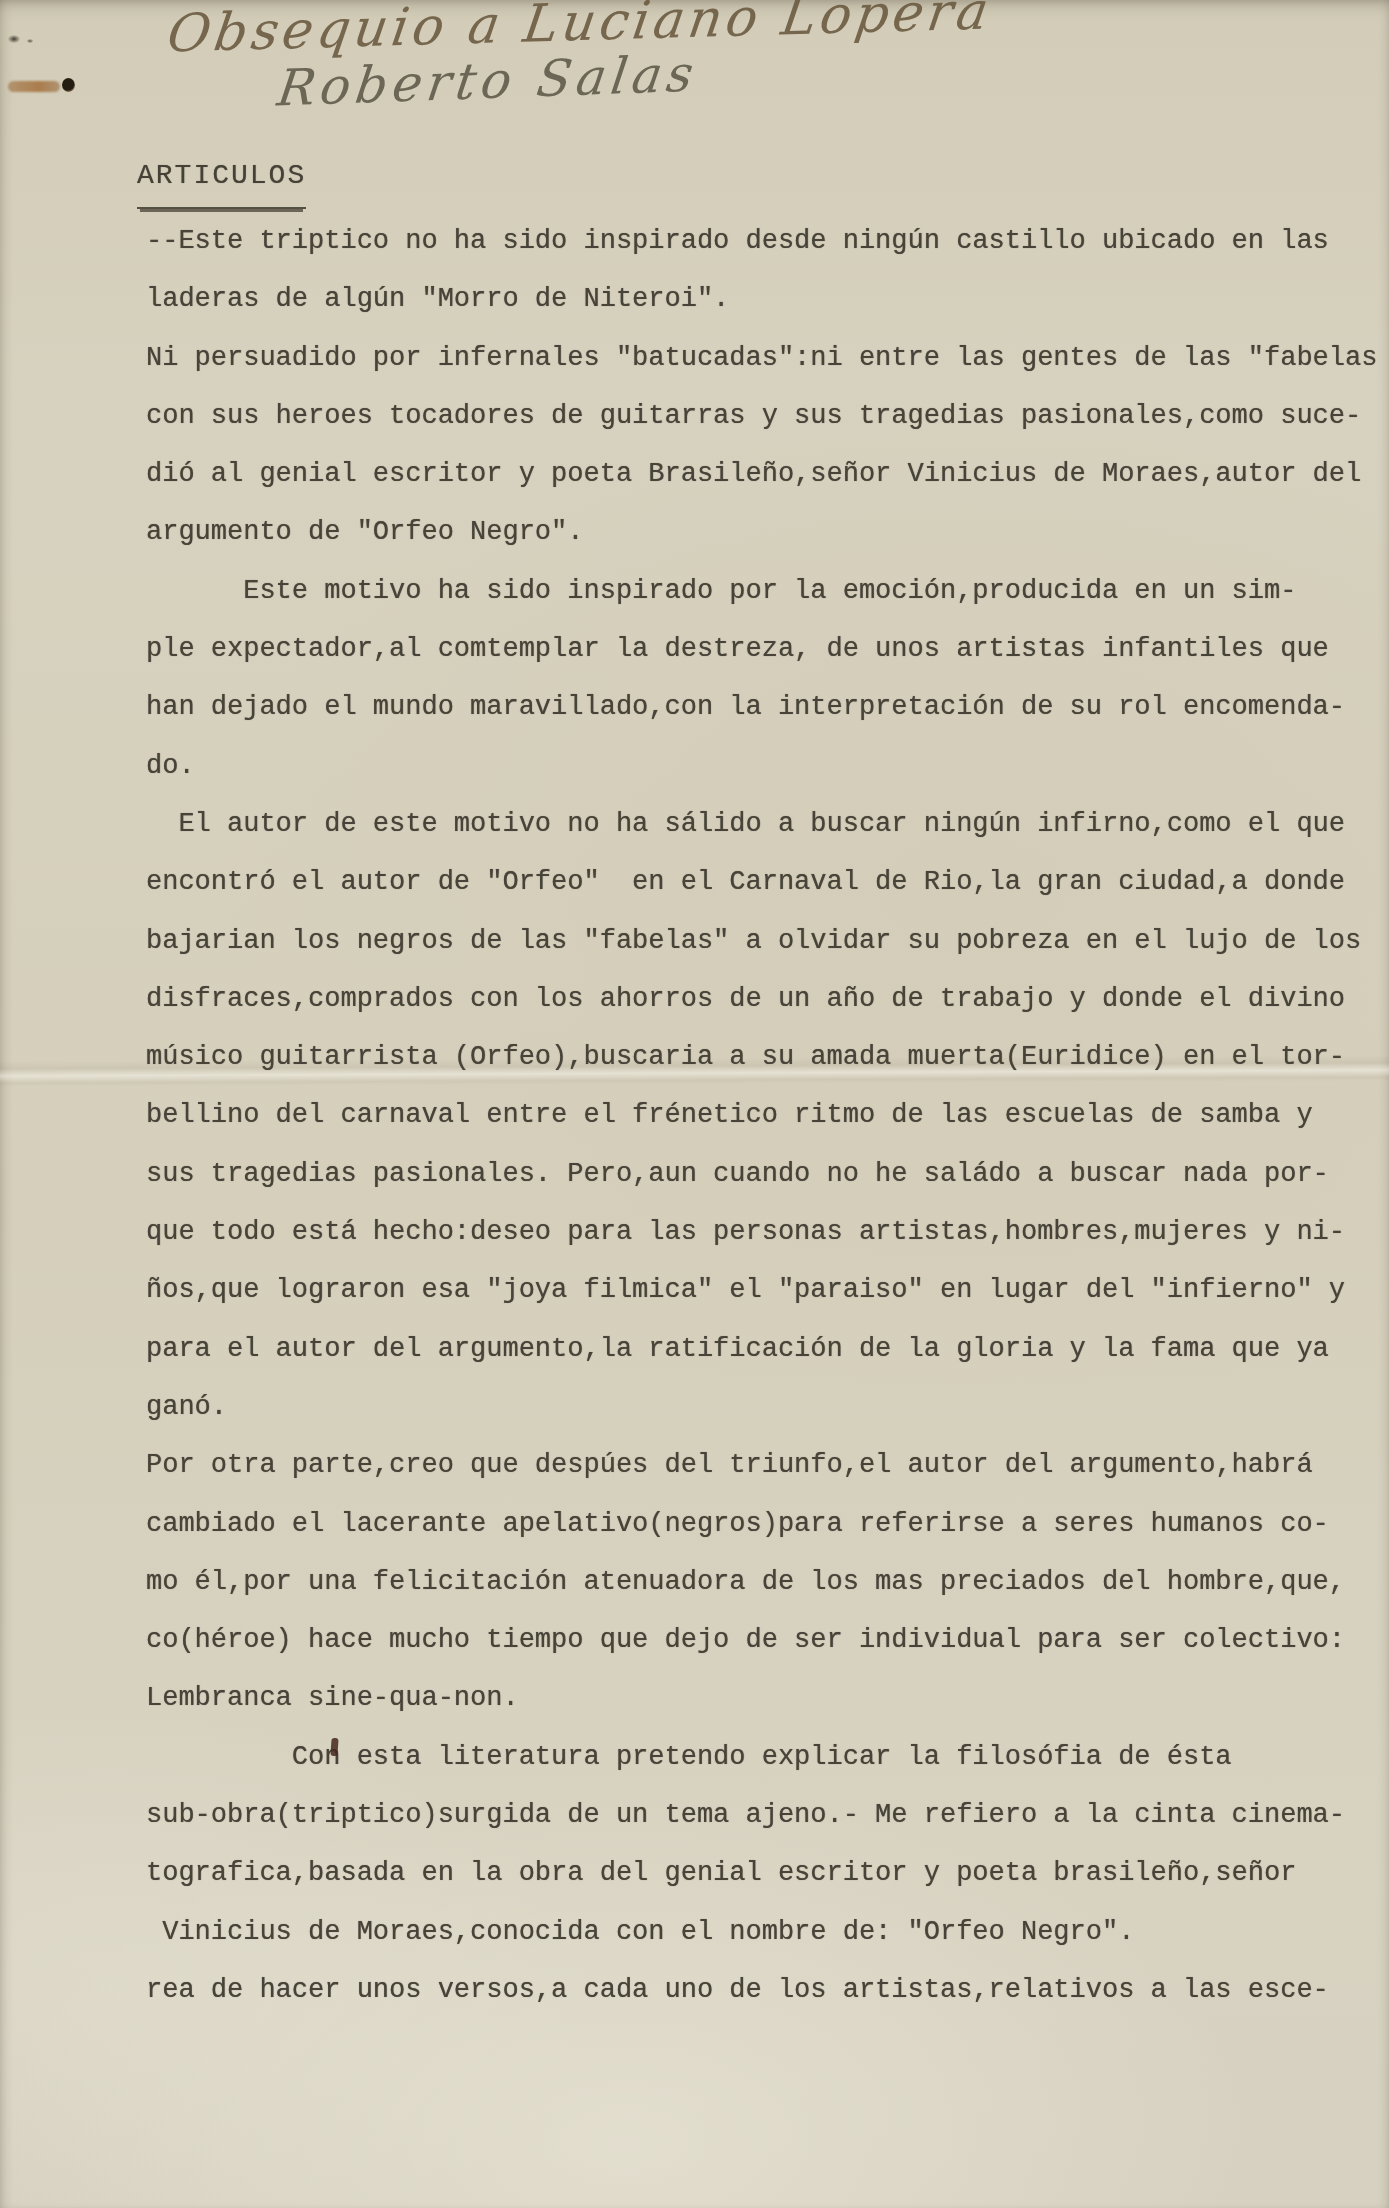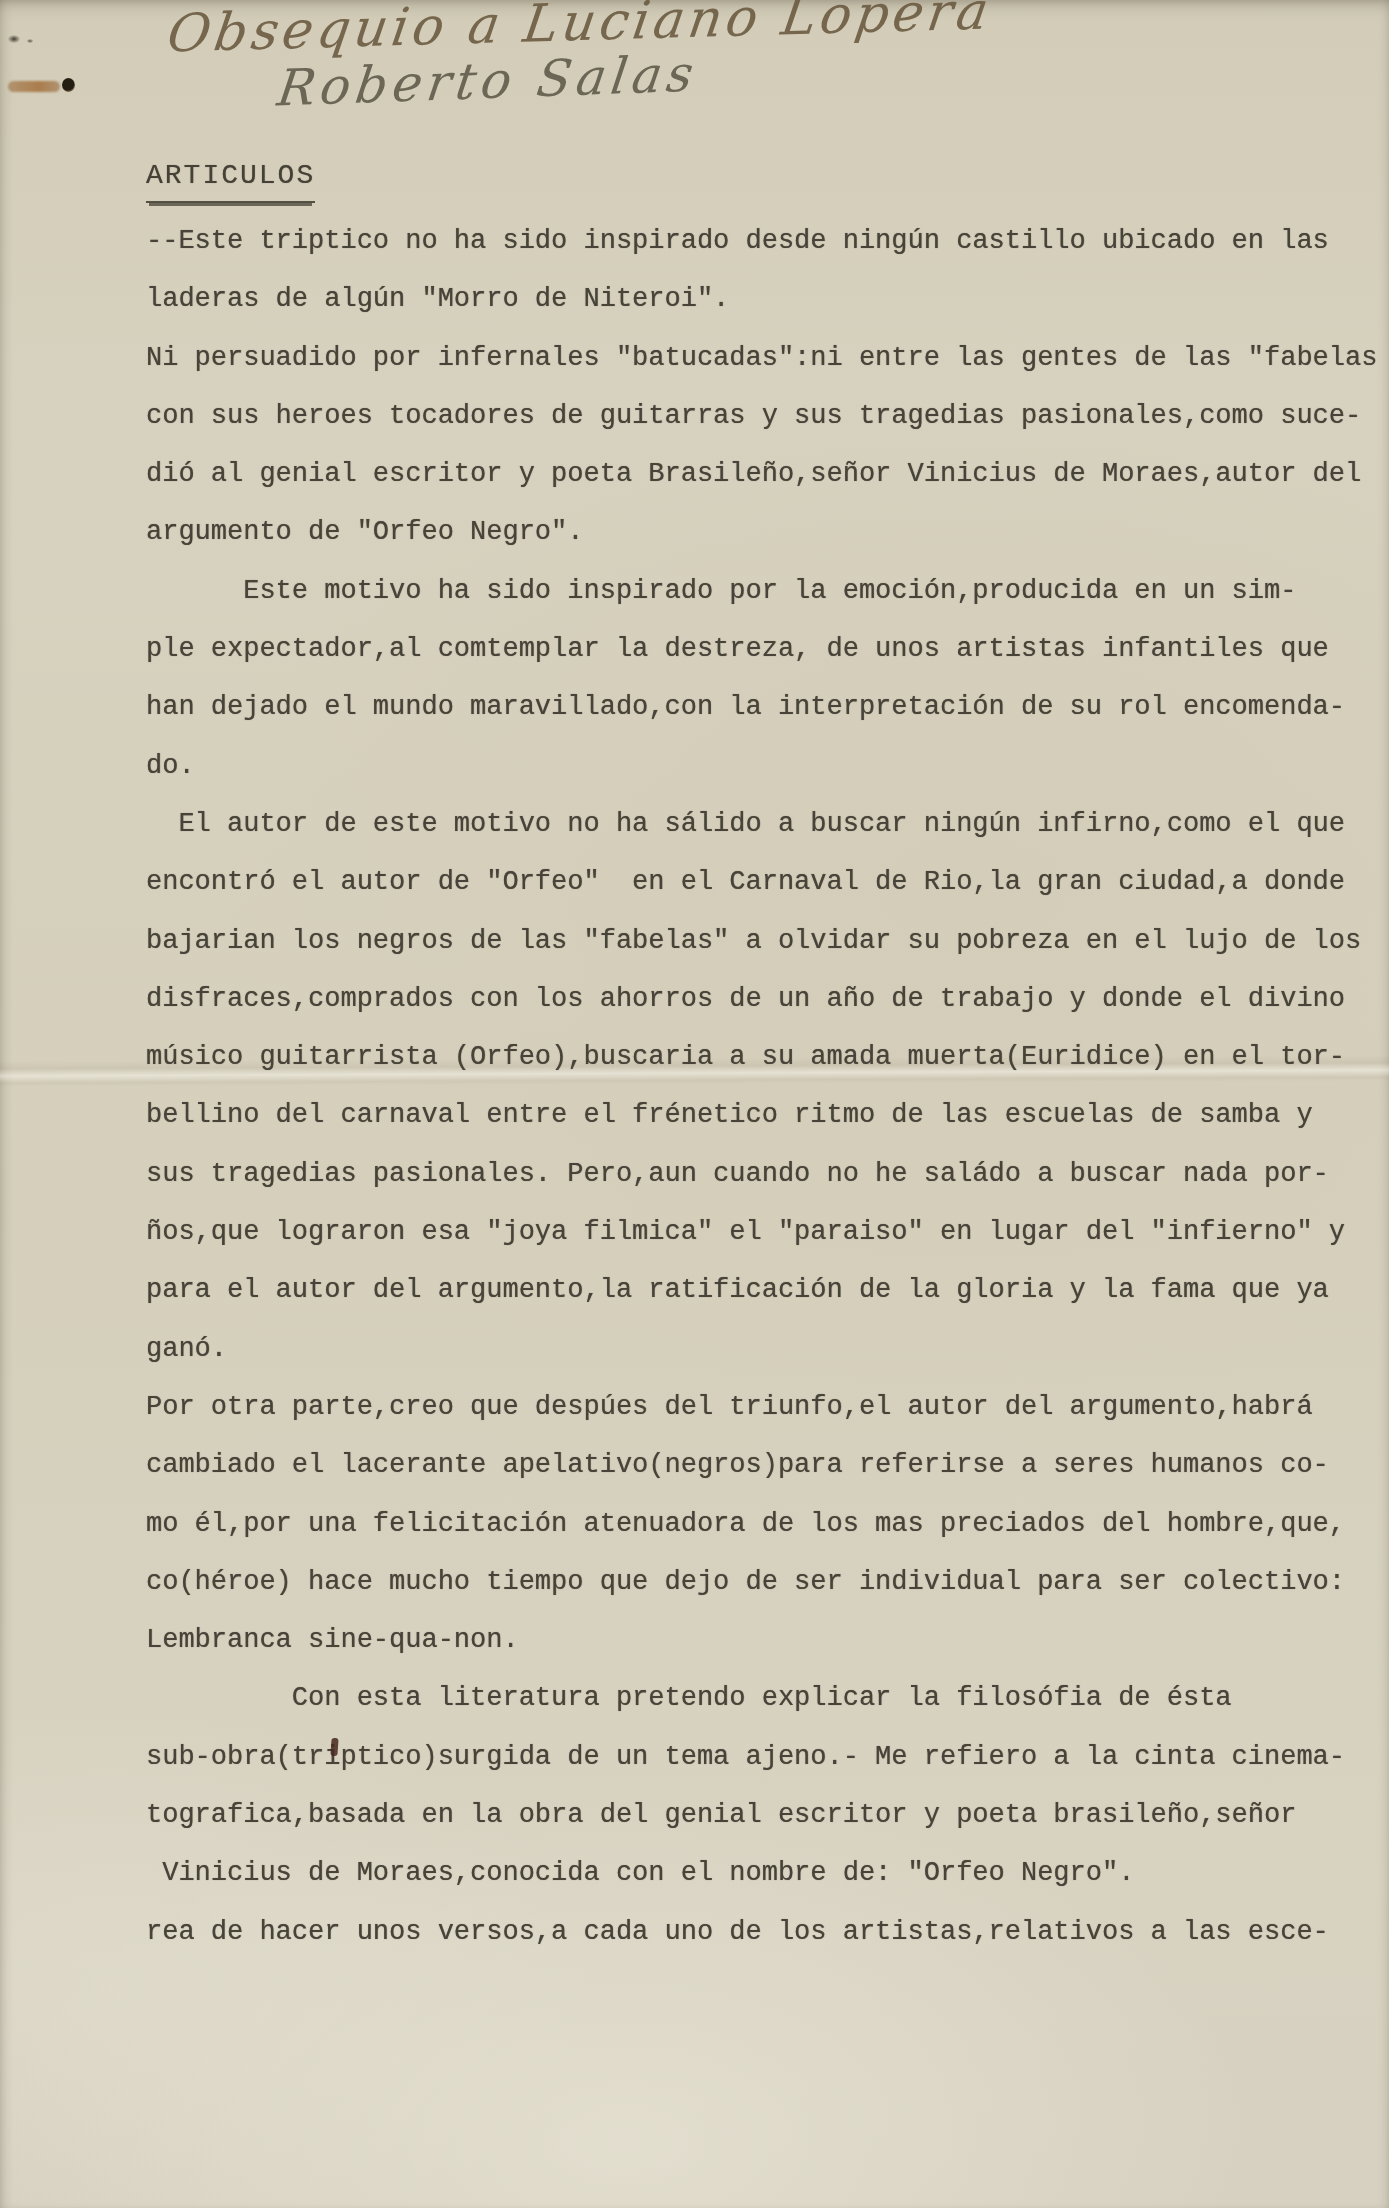--- a/index.html
+++ b/index.html
@@ -39,25 +39,25 @@
     transform:rotate(-1.6deg) skewX(-10deg);
   }
   .hw2{
     left:278px;top:52px;
     font-size:50px;
     letter-spacing:5px;
     color:rgba(88,83,68,0.85);
     transform:rotate(-2deg) skewX(-10deg);
   }
   .title{
-    position:absolute;left:146px;top:160px;
+    position:absolute;left:137px;top:160px;
     font-size:28px;
     color:#454136;
     letter-spacing:2px;
-    padding-bottom:10px;
+    padding-bottom:16px;
     border-bottom:2px solid rgba(69,65,54,0.9);
     box-shadow:0 6px 0 -3px rgba(69,65,54,0.75);
     text-shadow:0 0 1px rgba(60,55,45,0.55);
   }
   .body{
     position:absolute;left:146px;top:212px;width:1243px;
   }
   .line{
     white-space:pre;
     height:58.3px;
@@ -117,20 +117,21 @@
       <div class="line">ple expectador,al comtemplar la destreza, de unos artistas infantiles que</div>
       <div class="line">han dejado el mundo maravillado,con la interpretación de su rol encomenda-</div>
       <div class="line">do.</div>
       <div class="line">  El autor de este motivo no ha sálido a buscar ningún infirno,como el que</div>
       <div class="line">encontró el autor de "Orfeo"  en el Carnaval de Rio,la gran ciudad,a donde</div>
       <div class="line">bajarian los negros de las "fabelas" a olvidar su pobreza en el lujo de los</div>
       <div class="line">disfraces,comprados con los ahorros de un año de trabajo y donde el divino</div>
       <div class="line">músico guitarrista (Orfeo),buscaria a su amada muerta(Euridice) en el tor-</div>
       <div class="line">bellino del carnaval entre el frénetico ritmo de las escuelas de samba y</div>
       <div class="line">sus tragedias pasionales. Pero,aun cuando no he saládo a buscar nada por-</div>
+      <div class="line">que todo está hecho:deseo para las personas artistas,hombres,mujeres y ni-</div>
       <div class="line">ños,que lograron esa "joya filmica" el "paraiso" en lugar del "infierno" y</div>
       <div class="line">para el autor del argumento,la ratificación de la gloria y la fama que ya</div>
       <div class="line">ganó.</div>
       <div class="line">Por otra parte,creo que despúes del triunfo,el autor del argumento,habrá</div>
       <div class="line">cambiado el lacerante apelativo(negros)para referirse a seres humanos co-</div>
       <div class="line">mo él,por una felicitación atenuadora de los mas preciados del hombre,que,</div>
       <div class="line">co(héroe) hace mucho tiempo que dejo de ser individual para ser colectivo:</div>
       <div class="line">Lembranca sine-qua-non.</div>
       <div class="line">         Con esta literatura pretendo explicar la filosófia de ésta</div>
       <div class="line">sub-obra(triptico)surgida de un tema ajeno.- Me refiero a la cinta cinema-</div>

